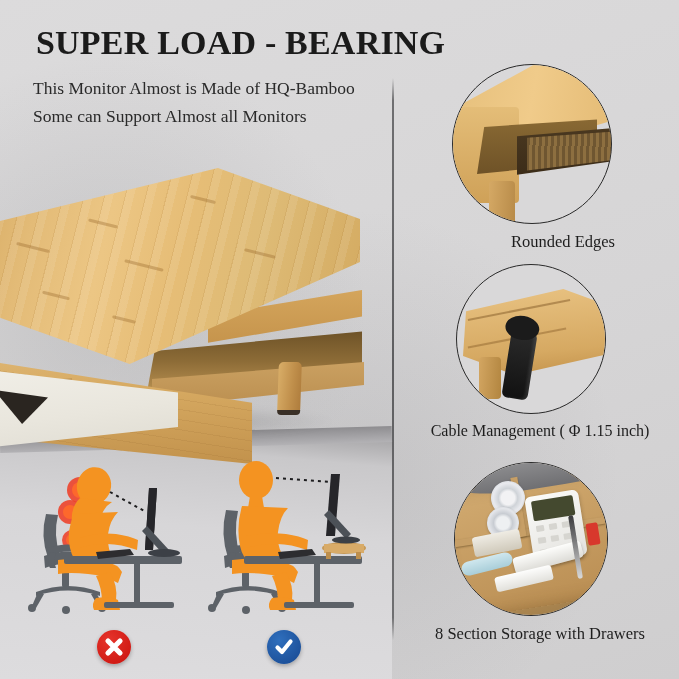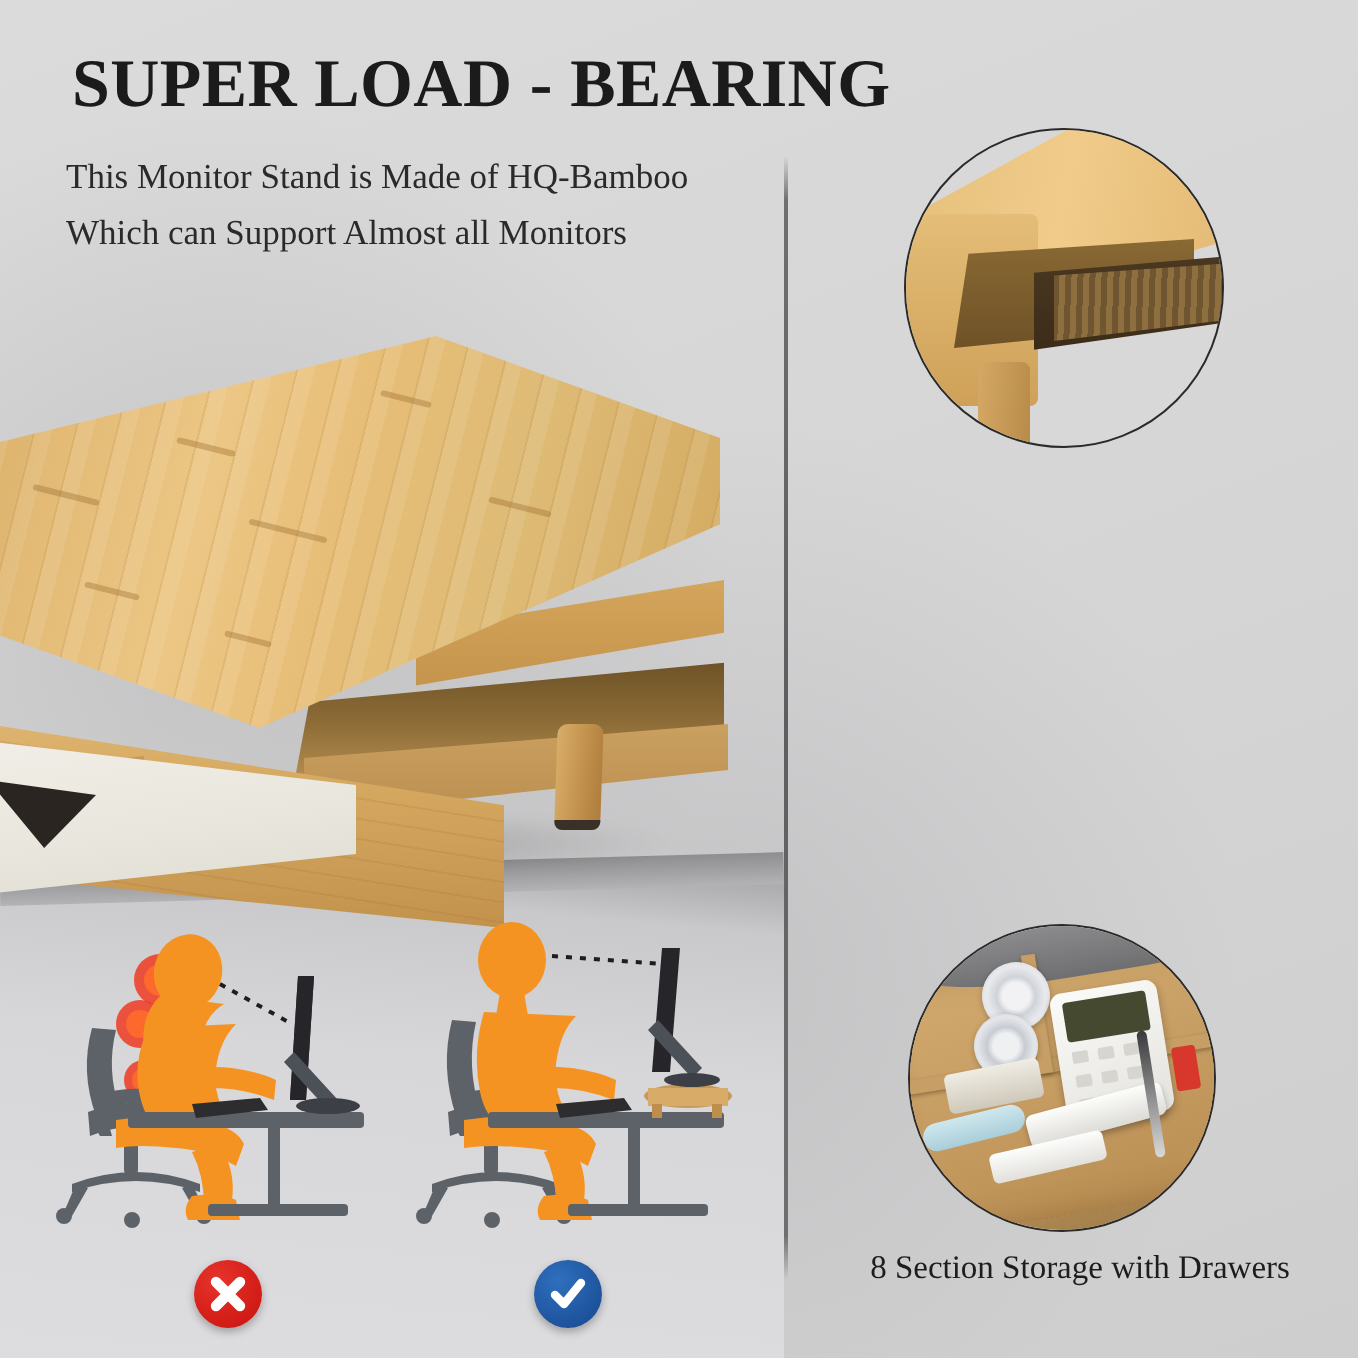--- a/index.html
+++ b/index.html
@@ -200,22 +200,22 @@
     background:#d8382c;transform:rotate(-9deg);border-radius:2px;}
 </style>
 </head>
 <body>
 
 <div id="stage">
 
   <div class="bg-wash"></div>
 
   <div class="title">SUPER LOAD - BEARING</div>
-  <div class="subline s1">This Monitor Stand is Made of HQ-Bamboo</div>
-  <div class="subline s2">Which can Support Almost all Monitors</div>
+  <div class="subline s1">This Monitor Almost is Made of HQ-Bamboo</div>
+  <div class="subline s2">Some can Support Almost all Monitors</div>
 
   <div class="divider"></div>
 
   <div class="surface"></div>
   <div class="surface-edge"></div>
 
   <div class="product">
     <div class="prod-shadow"></div>
 
     <div class="bam-edge"></div>
@@ -372,22 +372,33 @@
   <div class="panel p1">
     <div class="circ">
       <div class="c1-top"></div>
       <div class="c1-left"></div>
       <div class="c1-hole"></div>
       <div class="c1-slab">
           <i></i>
         </div>
       <div class="c1-leg"></div>
     </div>
-  </div>
-
+    <div class="cap">Rounded Edges</div>
+  </div>
+
+  <div class="panel p2">
+    <div class="circ">
+      <div class="c2-body"></div>
+      <div class="c2-line"></div>
+      <div class="c2-line2"></div>
+      <div class="c2-leg"></div>
+      <div class="c2-cable"></div>
+    </div>
+    <div class="cap">Cable Management ( Φ 1.15 inch)</div>
+  </div>
 
   <div class="panel p3">
     <div class="circ">
       <div class="c3-wrap">
         <div class="c3-tray"></div>
         <div class="c3-top"></div>
         <div class="c3-div" style="left:-4px;top:64px;width:176px;height:7px;transform:rotate(-9deg);"></div>
         <div class="c3-div" style="left:60px;top:14px;width:7px;height:60px;transform:rotate(-9deg);"></div>
         <div class="c3-tape"></div>
         <div class="c3-tape2"></div>

